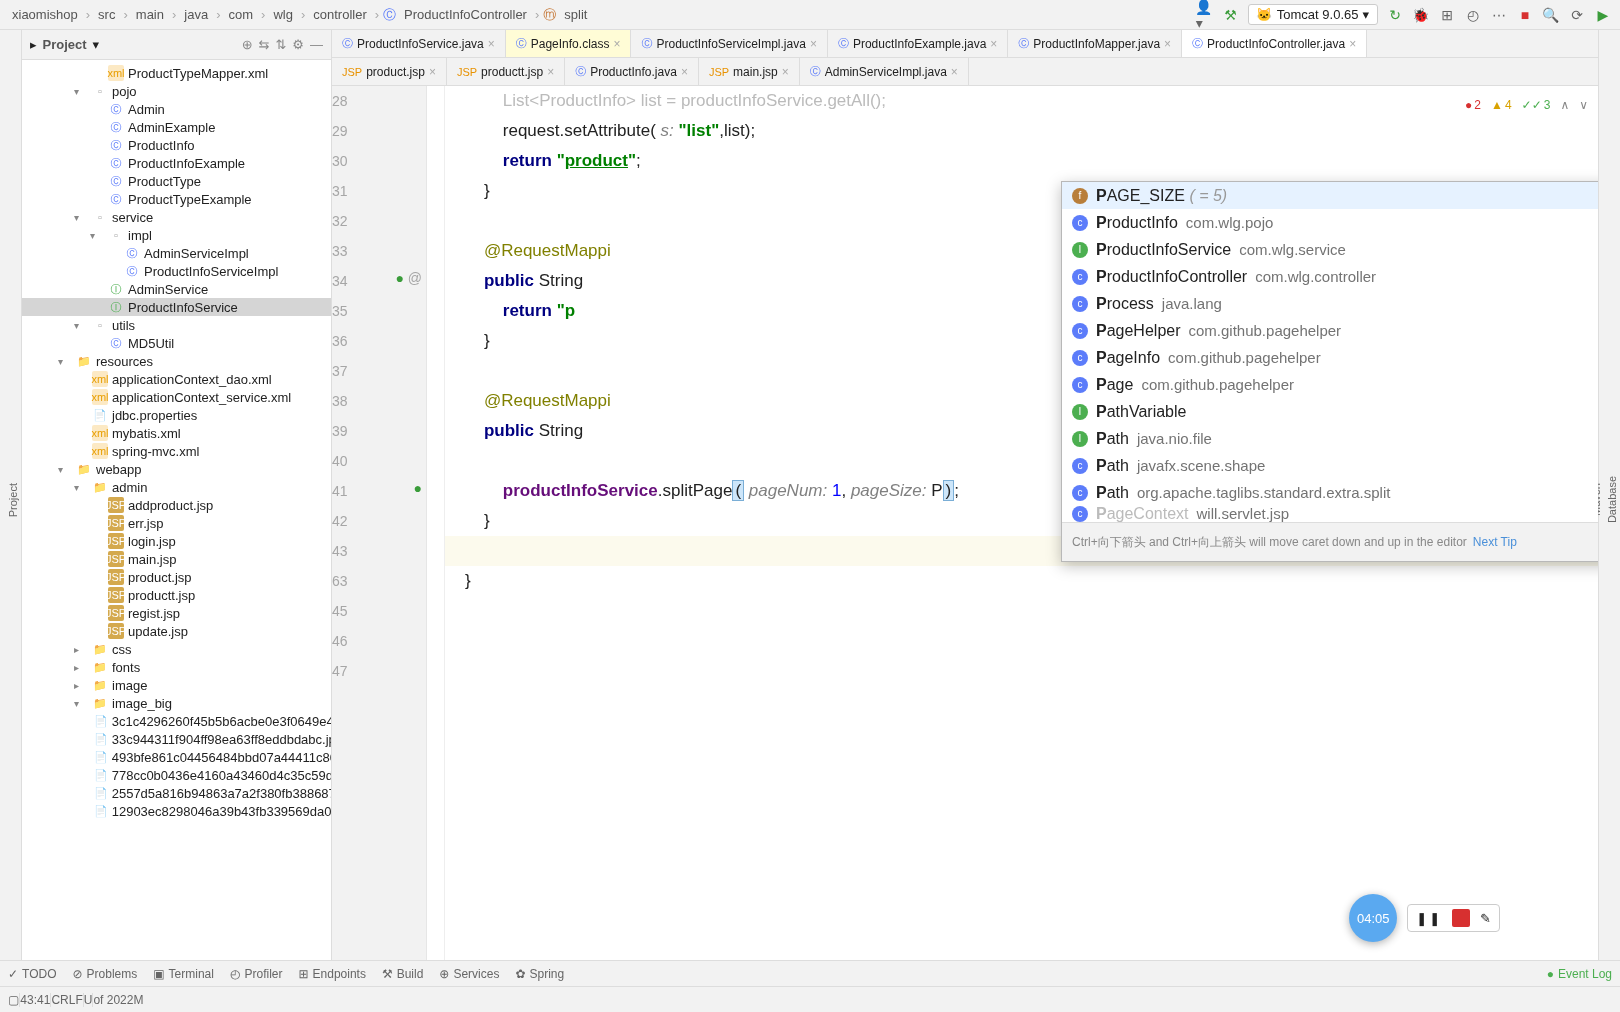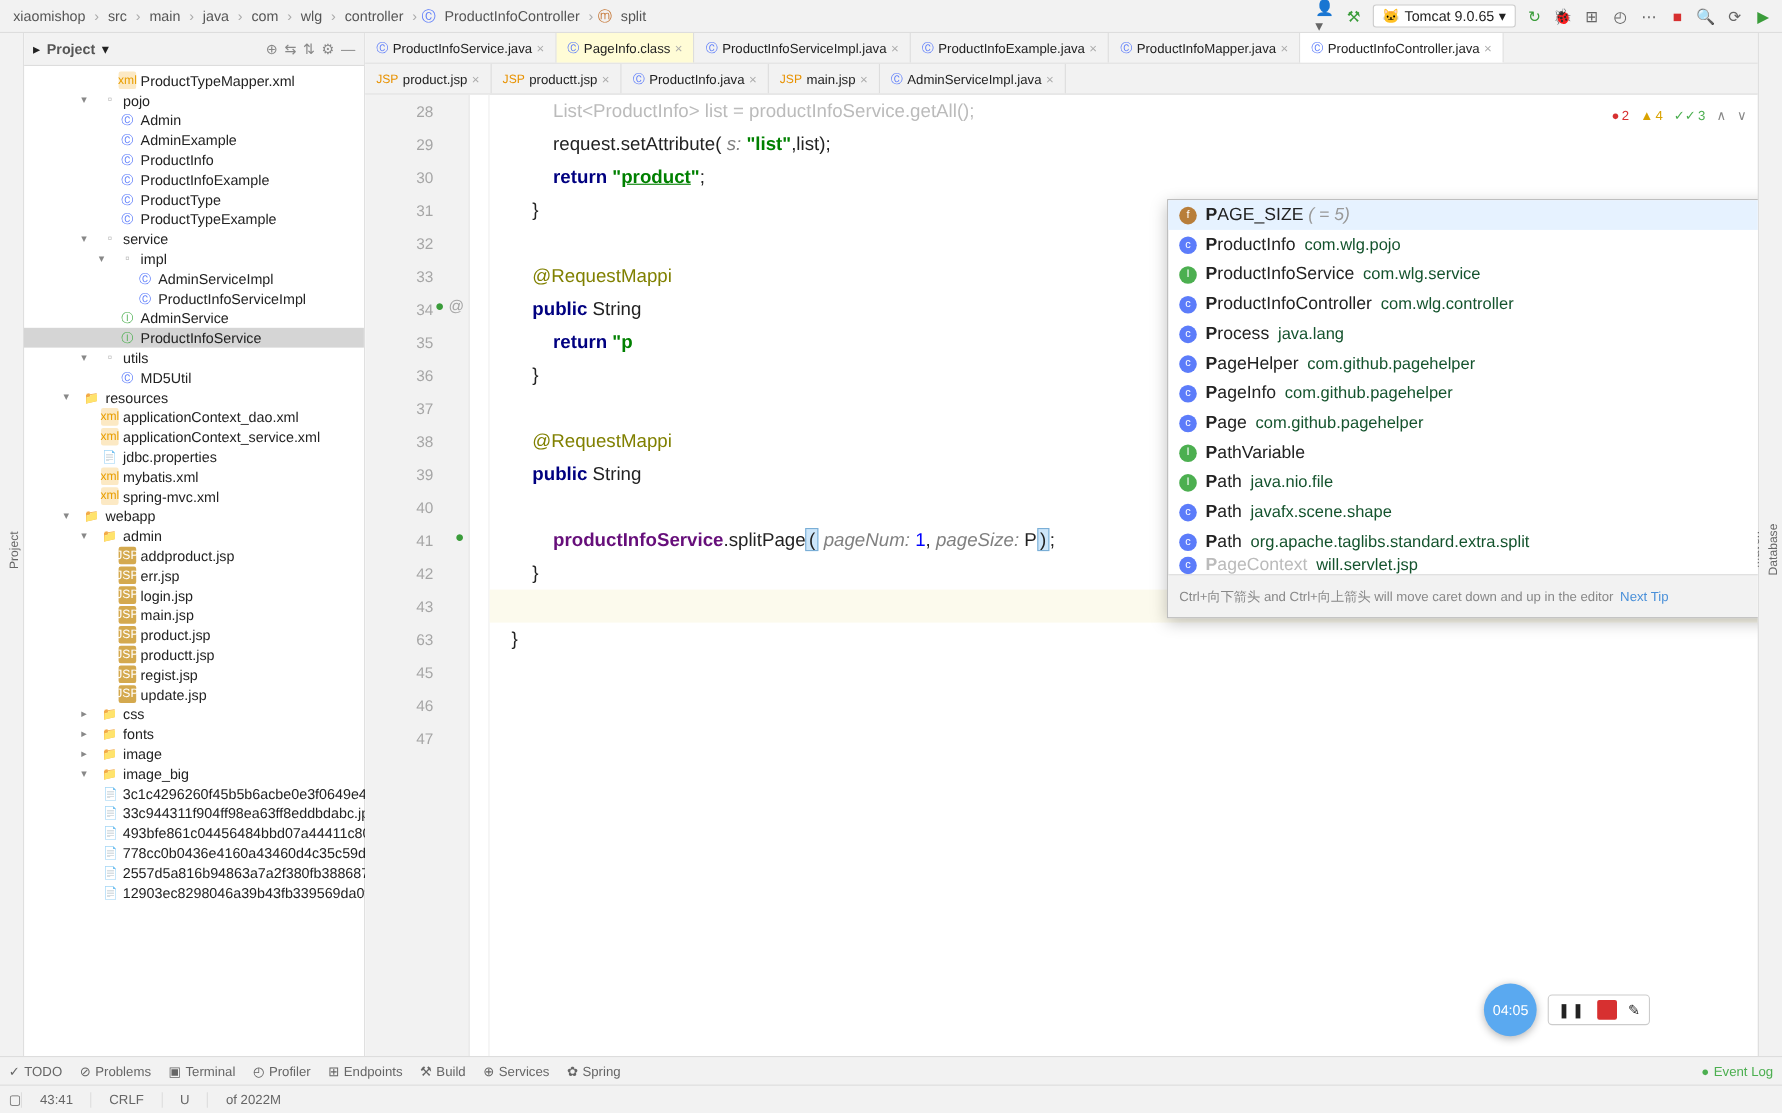--- a/index.html
+++ b/index.html
@@ -33,55 +33,55 @@
 .ic-jsp { background:#d4a94e; color:#fff; font-size:8px; border-radius:2px; padding:0 1px;}
 .editor-area { flex:1; display:flex; flex-direction:column; background:#fff; }
 .tab-row { display:flex; background:#f2f2f2; height:28px; border-bottom:1px solid #ddd; overflow:hidden; }
 .tab { display:flex; align-items:center; gap:4px; padding:0 10px; border-right:1px solid #ddd; font-size:12px; white-space:nowrap; }
 .tab.active { background:#fff; }
 .tab .close { color:#aaa; font-size:12px; }
 .tab .ic-c { color:#5c7cfa; font-size:11px; }
 .tab .ic-j { color:#e89200; font-size:11px; }
 .tab.pageinfo { background:#fffcd6; }
 .editor-body { flex:1; display:flex; position:relative; overflow:hidden; }
-.gutter { width:95px; background:#f2f2f2; border-right:1px solid #e6e6e6; font-family:"JetBrains Mono",Consolas,monospace; font-size:14px; color:#a6a6a6; text-align:right; padding-right:32px; position:relative; }
+.gutter { width:95px; background:#f2f2f2; border-right:1px solid #e6e6e6; font-family:"JetBrains Mono",Consolas,monospace; font-size:14px; color:#a6a6a6; padding-right:32px; position:relative; }
 .gline { height:30px; line-height:30px; }
 .gutter-icon { position:absolute; right:4px; font-size:14px; }
 .foldcol { width:18px; background:#fff; border-right:1px solid #eee; }
 .code { flex:1; font-family:"JetBrains Mono",Consolas,monospace; font-size:17px; line-height:30px; padding-left:20px; position:relative; }
 .cline { height:30px; white-space:pre; }
 .k { color:#000080; font-weight:bold; }
 .str { color:#008000; font-weight:bold; }
 .anno { color:#808000; }
 .field { color:#660e7a; font-weight:bold; }
 .param { color:#808080; font-style:italic; }
 .num { color:#0000ff; }
 .hl-line { background:#fcfaed; position:absolute; left:0; right:0; height:30px; }
 .autocomplete { position:absolute; left:616px; top:95px; width:764px; background:#fff; border:1px solid #b8b8b8; box-shadow:0 4px 14px rgba(0,0,0,.25); z-index:10; font-family:"JetBrains Mono",Consolas,monospace; font-size:16px; }
 .ac-row { display:flex; align-items:center; height:27px; padding:0 10px; gap:8px; }
 .ac-row.sel { background:#e6f2ff; }
-.ac-row .pkg { color:#14532d; font-size:15px; }
+.ac-row .pkg { color:#737373; font-size:15px; }
 .ac-row .match { font-weight:bold; }
 .ac-row .const-val { color:#999; font-style:italic; }
 .ac-bullet { width:16px; height:16px; border-radius:50%; display:inline-flex; align-items:center; justify-content:center; font-size:10px; color:#fff; }
 .ac-f { background:#b87e3a; }
 .ac-c { background:#5c7cfa; }
 .ac-i { background:#4caf50; }
 .ac-footer { background:#f2f2f2; border-top:1px solid #ddd; font-size:12px; padding:4px 10px; color:#888; font-family:-apple-system,sans-serif; display:flex; align-items:center; }
 .ac-footer .link { color:#4a90d9; margin-left:6px; }
 .indicators { position:absolute; right:10px; top:4px; display:flex; gap:10px; font-size:12px; align-items:center; z-index:5; }
 .ind { display:flex; align-items:center; gap:2px; }
 .ind.err { color:#d73030; }
 .ind.warn { color:#d9a200; }
 .ind.ok { color:#4caf50; }
 .bottom-tabs { height:26px; background:#f2f2f2; border-top:1px solid #ddd; display:flex; align-items:center; padding:0 8px; gap:16px; font-size:12px; color:#666; }
 .bottom-tabs .bt { display:flex; align-items:center; gap:4px; }
 .statusbar { height:26px; background:#f2f2f2; border-top:1px solid #ddd; display:flex; align-items:center; padding:0 8px; font-size:12px; color:#666; }
 .statusbar .msg { flex:1; }
-.statusbar .seg { padding:0 16px; border-left:1px solid #ddd; }
+.statusbar .seg { padding:0 0; border-left:1px solid #ddd; }
 .recorder { position:absolute; right:120px; bottom:70px; display:flex; align-items:center; gap:10px; z-index:20; }
 .rec-timer { width:48px; height:48px; border-radius:50%; background:#5aa9f0; color:#fff; display:flex; align-items:center; justify-content:center; font-size:13px; box-shadow:0 2px 8px rgba(0,0,0,.3); }
 .rec-btns { background:#fff; border:1px solid #ccc; border-radius:4px; padding:4px 8px; display:flex; gap:10px; align-items:center; }
 .rec-stop { width:18px; height:18px; background:#d73030; border-radius:2px; }
 .link-u { color:#008000; text-decoration:underline; font-weight:bold; }
 .caret-hl { background:#cde6fa; border:1px solid #7aaed6; padding:0 2px; }
 </style>
 </head>
 <body>
 

